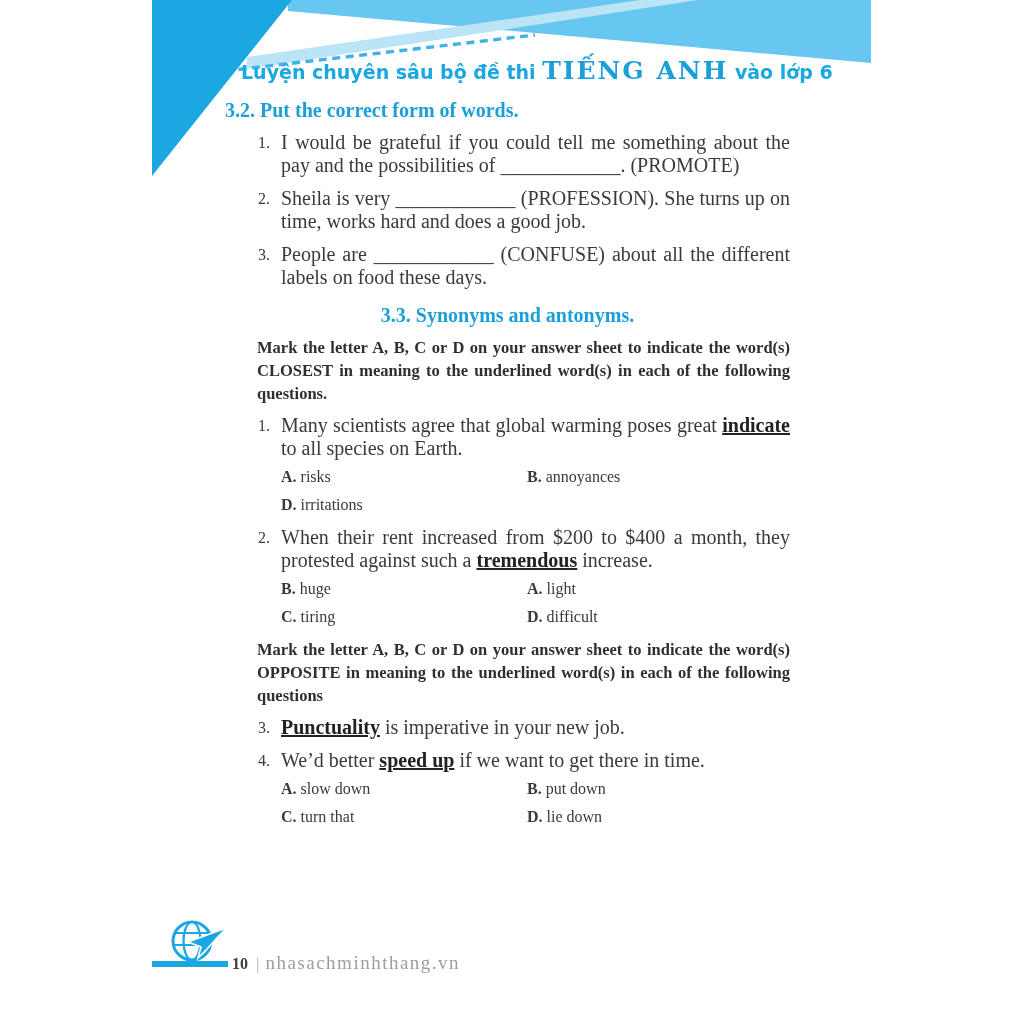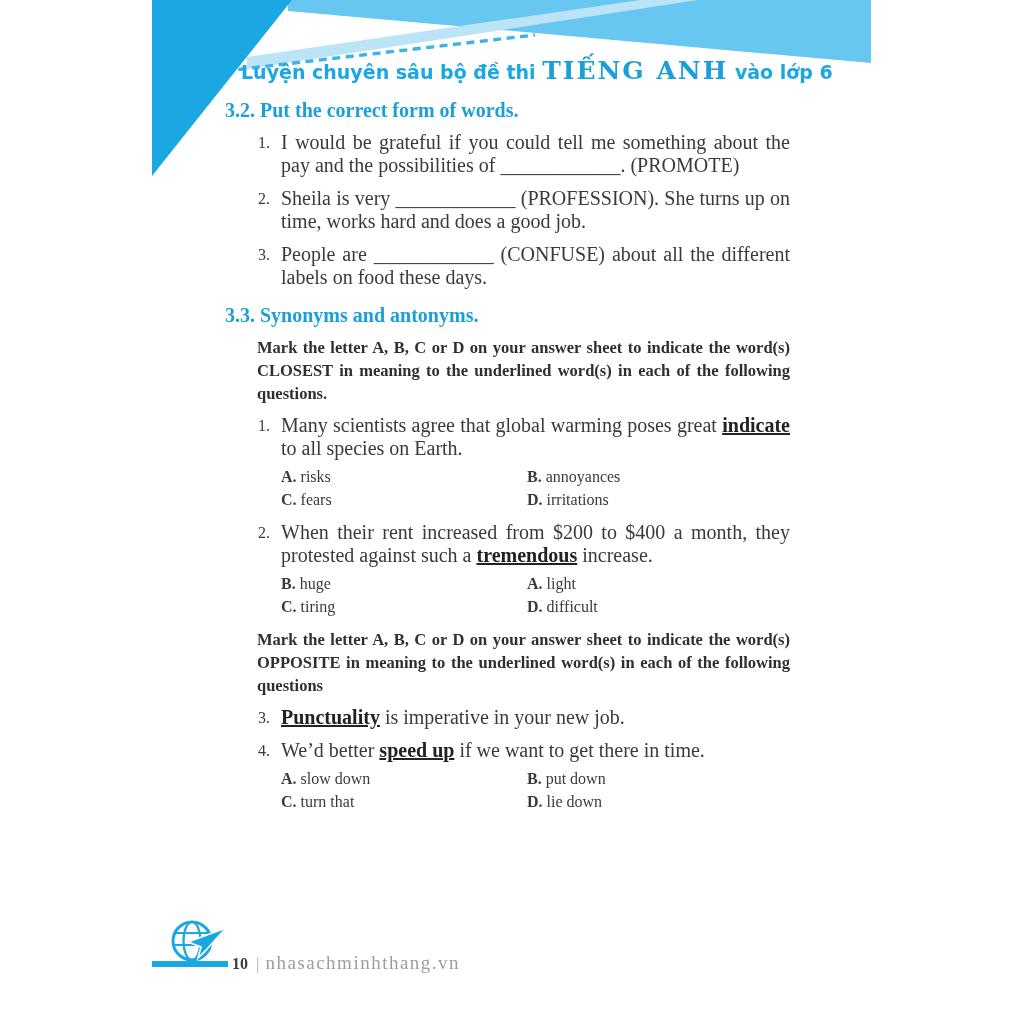--- a/index.html
+++ b/index.html
@@ -5,29 +5,29 @@
   html,body{margin:0;padding:0;background:#ffffff;}
   .page{position:relative;width:1024px;height:1024px;background:#fff;overflow:hidden;
         font-family:"Liberation Serif",serif;color:#3a3a3a;}
   .header-deco{position:absolute;left:0;top:0;width:1024px;height:200px;}
   .page-title{position:absolute;left:241px;top:56px;width:640px;white-space:nowrap;
         font-family:"DejaVu Sans",sans-serif;font-weight:bold;font-size:19px;color:var(--accent);}
   .page-title .hl{font-family:"DejaVu Serif",serif;font-weight:bold;font-size:25px;
         letter-spacing:2px;color:var(--accent-deep);}
   .content{position:absolute;left:225px;top:100px;width:565px;}
   .sec-heading{font-size:20px;font-weight:bold;color:var(--accent-deep);line-height:20px;margin:0 0 11px 0;}
-  .sec-heading.mt{margin-top:16px;}
+  .sec-heading.mt{margin-top:16px;text-align:center;}
   .instr{font-weight:bold;color:#2f2f2f;text-align:justify;line-height:23px;font-size:16.5px;
         padding-left:32px;margin:0 0 9px 0;}
   .qitem{margin:0 0 10px 0;}
   .qrow{display:flex;padding-left:33px;}
   .qnum{width:23px;flex:0 0 23px;font-size:16px;line-height:23px;}
   .qtext{flex:1;text-align:justify;line-height:23px;font-size:20px;}
   .kw{font-weight:bold;text-decoration:underline;color:#222;}
-  .opts{display:grid;grid-template-columns:246px 1fr;margin:5px 0 8px 56px;}
+  .opts{display:grid;grid-template-columns:246px 1fr;margin:5px 0 8px 56px;row-gap:5px;}
   .opt{font-size:16px;line-height:23px;}
   .optletter{font-weight:bold;}
   .footer{position:absolute;left:0;top:916px;width:1024px;height:60px;}
   .footer-rule{position:absolute;left:152px;top:45px;width:76px;height:6px;background:var(--accent);}
   .logo{position:absolute;left:168px;top:0px;}
   .footer-text{position:absolute;left:232px;top:36px;font-size:16px;white-space:nowrap;}
   .pagenum{font-weight:bold;color:#3d3d3d;}
   .fsep{color:#b0b0b0;margin:0 6px 0 8px;font-size:17px;}
   .site{color:#9d9d9d;letter-spacing:1.5px;font-size:19px;}
 </style>
@@ -78,21 +78,20 @@
 
     <div>
         <div class="qitem">
           <div class="qrow">
             <span class="qnum">1.</span>
             <div class="qtext"><span>Many scientists agree that global warming poses great </span><span class="kw">indicate</span><span> to all species on Earth.</span></div>
           </div>
           <div class="opts">
             <div class="opt"><span class="optletter">A. </span><span>risks</span></div>
             <div class="opt"><span class="optletter">B. </span><span>annoyances</span></div>
-            <div class="opt"><span class="optletter">C. </span><span>fears</span></div>
             <div class="opt"><span class="optletter">D. </span><span>irritations</span></div>
           </div>
         </div>
         <div class="qitem">
           <div class="qrow">
             <span class="qnum">2.</span>
             <div class="qtext"><span>When their rent increased from $200 to $400 a month, they protested against such a </span><span class="kw">tremendous</span><span> increase.</span></div>
           </div>
           <div class="opts">
             <div class="opt"><span class="optletter">B. </span><span>huge</span></div>

